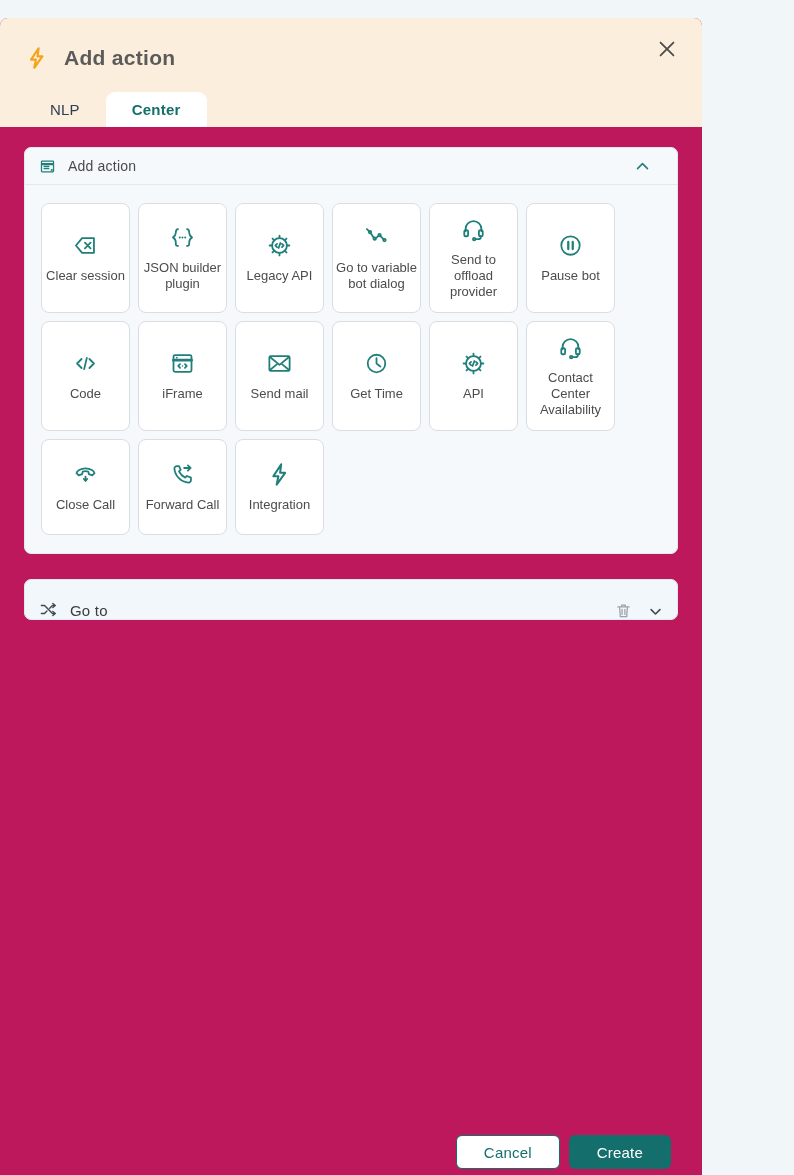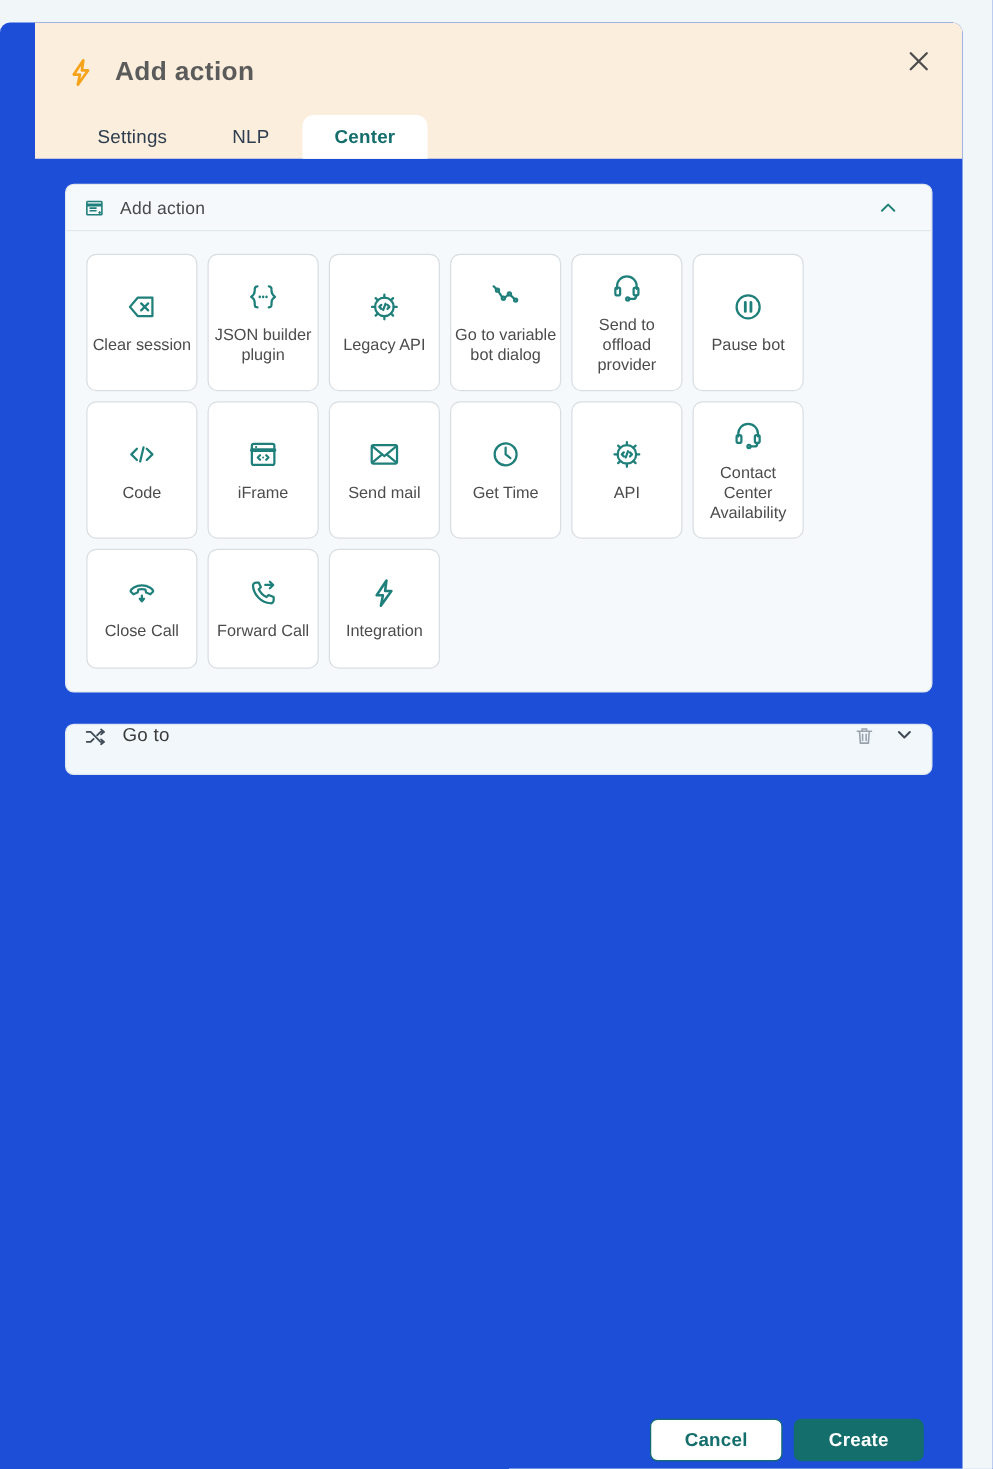--- a/index.html
+++ b/index.html
@@ -1,19 +1,19 @@
 <!DOCTYPE html>
 <html><head>
 <meta charset="utf-8">
 <style>
   * { margin:0; padding:0; box-sizing:border-box; }
   html,body { width:794px; height:1175px; overflow:hidden;
     font-family:"Liberation Sans", sans-serif; background:#f1f6f9; }
-  .modal { position:relative; margin-top:18px; width:770px; height:1157px;
-    background:#1d4ed8; border-radius:8px 8px 0 0; overflow:hidden;padding-left:28px; }
+  .modal { position:relative; margin-top:18px; width:702px; height:1157px;
+    background:#be185d; border-radius:8px 8px 0 0; overflow:hidden; }
   .modal-header { background:#fbeedc; padding:18px 24px 0 24px; }
   .title-row { display:flex; align-items:center; position:relative; height:44px; }
   .bolt { width:26px; height:26px; margin-right:14px; color:#f6a31c; }
   .bolt svg, .icon svg { display:block; width:100%; height:100%; }
   .modal-title { font-size:21px; font-weight:700; color:#5b5b5b; letter-spacing:.3px; }
   .close-btn { position:absolute; right:0; top:2px; width:22px; height:22px;
     color:#4d4d4d; cursor:pointer; background:none; border:none; }
   .tabs { display:flex; margin-top:12px; padding-left:0; }
   .tab { padding:9px 26px; font-size:15px; color:#2e3d4f; cursor:pointer;
     border-radius:9px 9px 0 0; background:transparent; border:none;
@@ -26,29 +26,29 @@
   .panel-header .icon { width:17px; height:17px; color:#1f7f7a; margin-right:12px; }
   .panel-title { font-size:14px; color:#4a4a4a; letter-spacing:.2px; flex:1; }
   .collapse { width:16px; height:16px; color:#3f4a56; cursor:pointer; }
   .grid { display:flex; flex-wrap:wrap; gap:8px; padding:18px 16px 18px 16px; }
   .tile { width:89px; background:#ffffff; border:1px solid #d9dee3; border-radius:8px;
     display:flex; flex-direction:column; align-items:center; justify-content:center;
     gap:9px; padding:12px 3px; cursor:pointer; min-height:96px; }
   .tile .icon { width:27px; height:27px; color:#1f7f7a; }
   .tile-label { font-size:13px; line-height:16px; color:#4c4c4c; text-align:center; }
   .goto-bar { margin:25px 0 0 0; height:41px; background:#f1f7fa;
-    border:1px solid #dfe8f0; border-radius:7px; display:flex; align-items:flex-start;
+    border:1px solid #dfe8f0; border-radius:7px; display:flex; align-items:flex-end;
     padding:0 14px; }
   .goto-bar .icon-left { width:19px; height:19px; color:#3f4a56; margin-right:12px; }
   .goto-label { font-size:15px; color:#3c3c3c; flex:1; letter-spacing:.2px; }
   .trash { width:17px; height:17px; color:#9aa2ab; cursor:pointer; margin-right:16px; }
   .chev-down { width:15px; height:15px; color:#3f4a56; cursor:pointer; }
   .footer { position:absolute; right:31px; bottom:6px; display:flex; gap:9px; }
   .btn { height:34px; padding:0 27px; border-radius:6px; font-size:15px;
-    font-weight:700; font-family:inherit; letter-spacing:.2px; cursor:pointer; }
+    font-weight:400; font-family:inherit; letter-spacing:.2px; cursor:pointer; }
   .btn-cancel { background:#ffffff; border:1px solid #146e6c; color:#146e6c; }
   .btn-create { background:#146e6c; border:1px solid #146e6c; color:#ffffff; }
 </style>
 </head>
 <body>
 
 <div class="modal">
   <div class="modal-header">
     <div class="title-row">
       <span class="bolt icon">
@@ -57,21 +57,20 @@
           </svg>
       </span>
       <span class="modal-title">Add action</span>
       <button class="close-btn">
         <svg viewBox="0 0 24 24" fill="none" stroke="currentColor" stroke-width="2" stroke-linecap="round">
             <path d="M5 5 19 19M19 5 5 19"></path>
           </svg>
       </button>
     </div>
     <div class="tabs" id="tabs">
-        <button class="tab">Settings</button>
         <button class="tab">NLP</button>
         <button class="tab active">Center</button>
       </div>
   </div>
 
   <div class="modal-body">
     <div class="panel">
       <div class="panel-header">
         <span class="icon">
           <svg viewBox="0 0 24 24" fill="none" stroke="currentColor" stroke-width="1.8">

